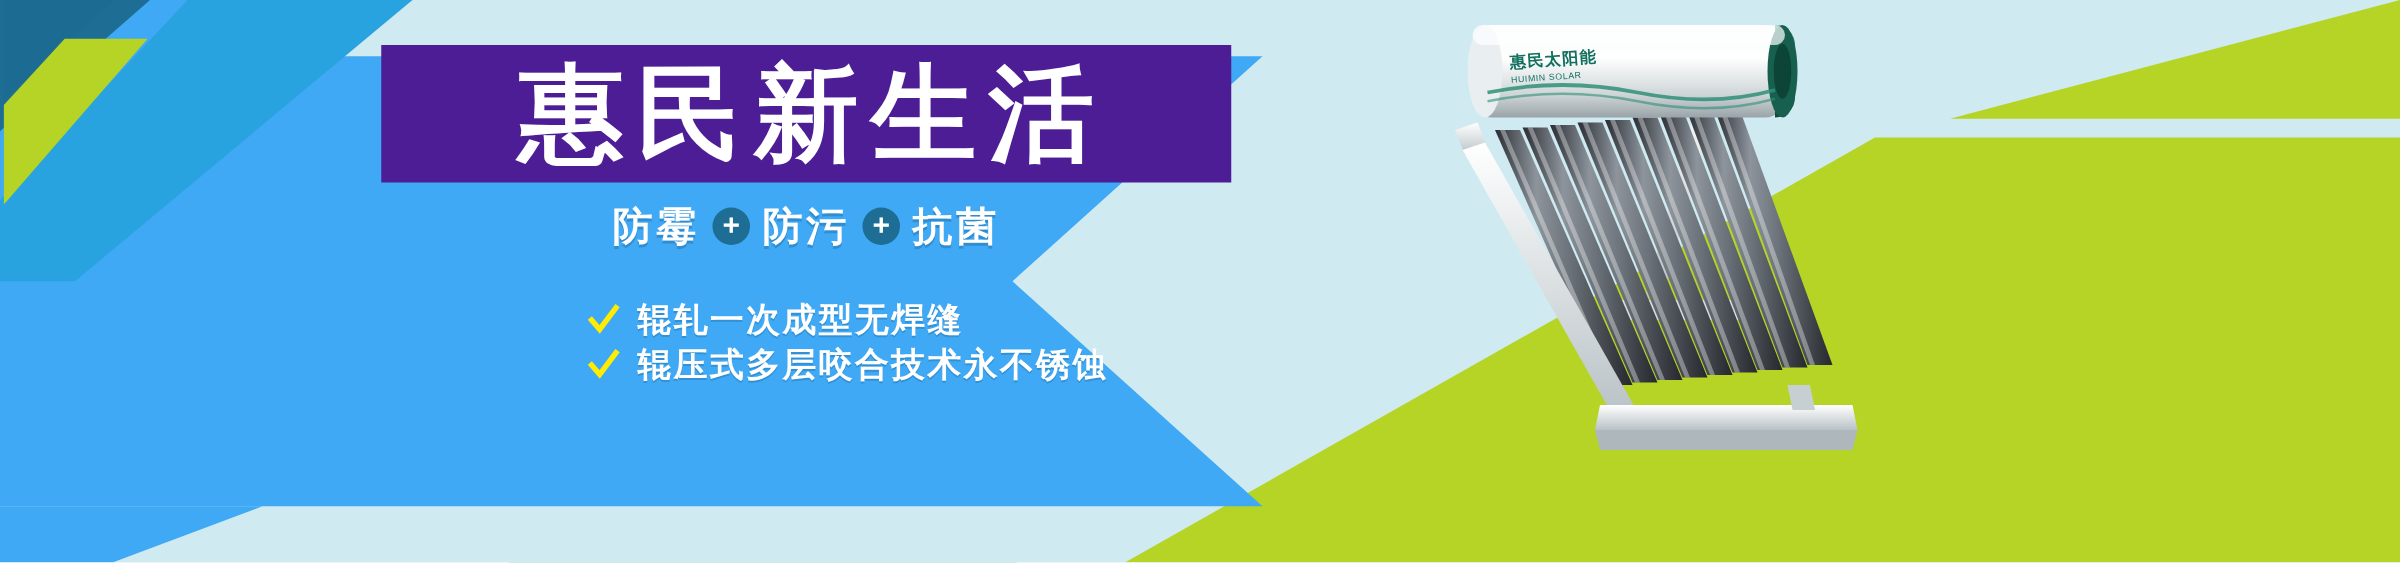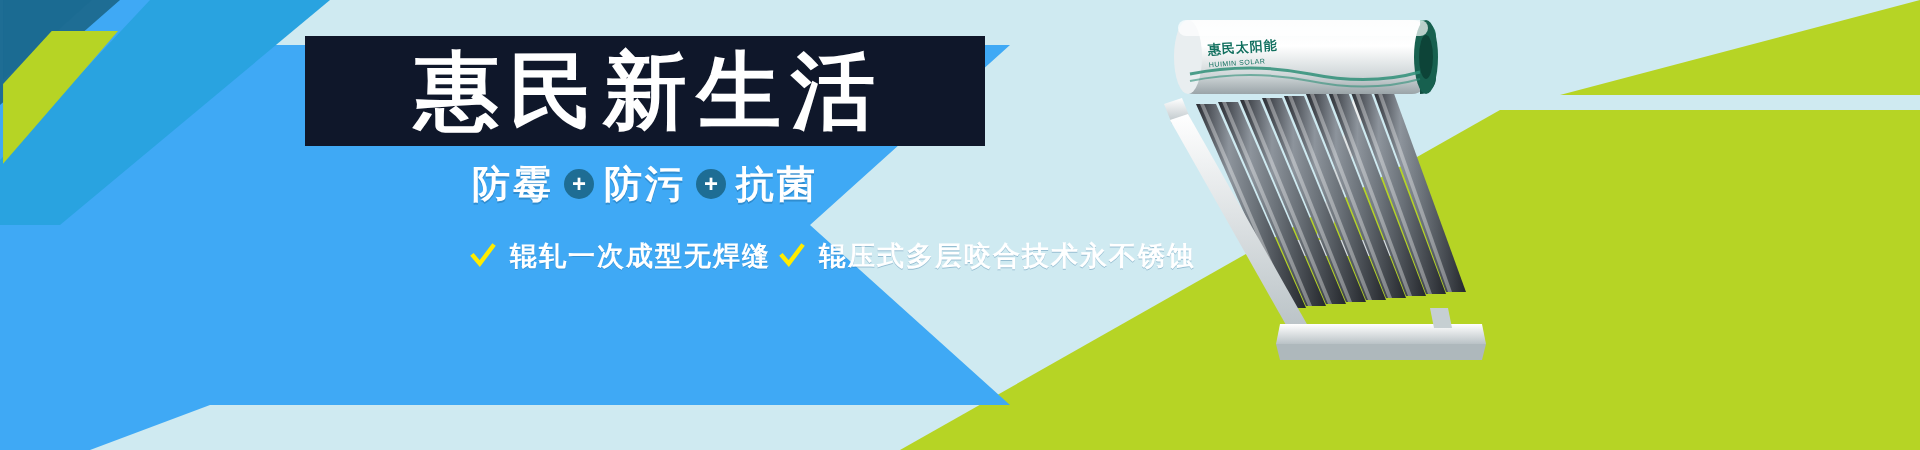--- a/index.html
+++ b/index.html
@@ -36,21 +36,21 @@
     width: 360px; height: 230px;
   }
 
   
   .title-box {
     position: absolute;
     left: 305px;
     top: 36px;
     width: 680px;
     height: 110px;
-    background: #0f172a;
+    background: #4c1d95;
     display: flex;
     align-items: center;
     justify-content: center;
   }
   .title-text {
     color: #ffffff;
     font-size: 84px;
     font-weight: bold;
     letter-spacing: 10px;
     line-height: 1;
@@ -65,21 +65,21 @@
     top: 165px;
     width: 680px;
     display: flex;
     align-items: center;
     justify-content: center;
     gap: 10px;
     white-space: nowrap;
   }
   .subtitle-word {
     color: #ffffff;
-    font-size: 38px;
+    font-size: 32px;
     font-weight: bold;
     letter-spacing: 3px;
     line-height: 1;
     text-shadow: 0 2px 0 rgba(20,90,140,0.35);
   }
   .plus-badge {
     width: 30px; height: 30px;
     border-radius: 50%;
     background: #1e6d94;
     color: #ffffff;
@@ -91,22 +91,21 @@
     line-height: 1;
     flex: 0 0 auto;
   }
 
   
   .features {
     position: absolute;
     left: 470px;
     top: 238px;
     display: flex;
-    flex-direction: row;
-    gap: 8px;
+    flex-direction: column;
   }
   .feature-row {
     display: flex;
     align-items: center;
     gap: 14px;
     height: 36px;
   }
   .check-icon {
     width: 26px; height: 26px;
     flex: 0 0 auto;

